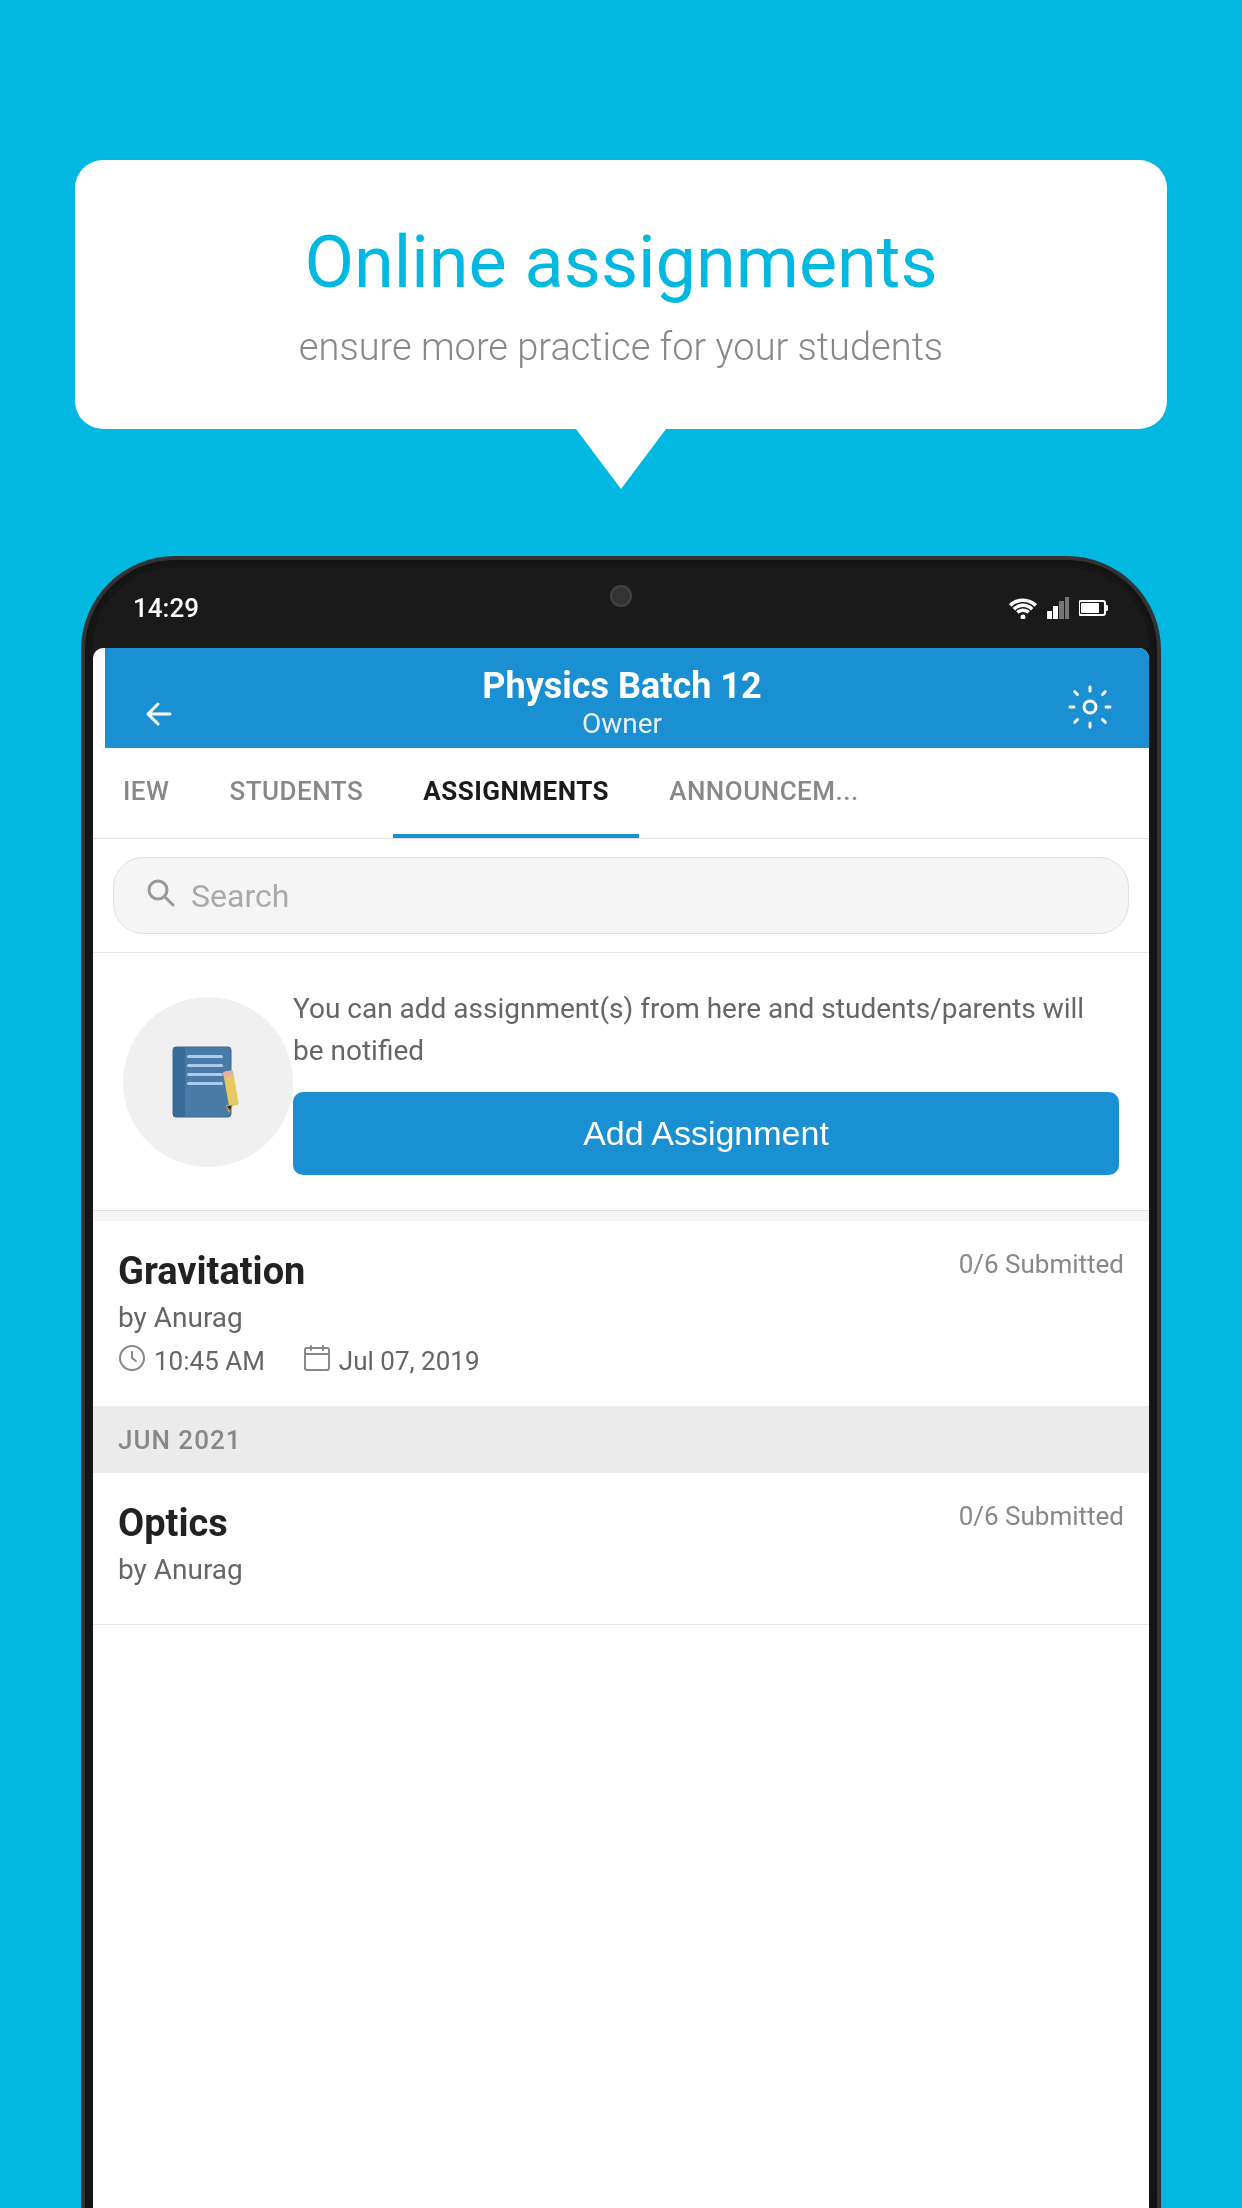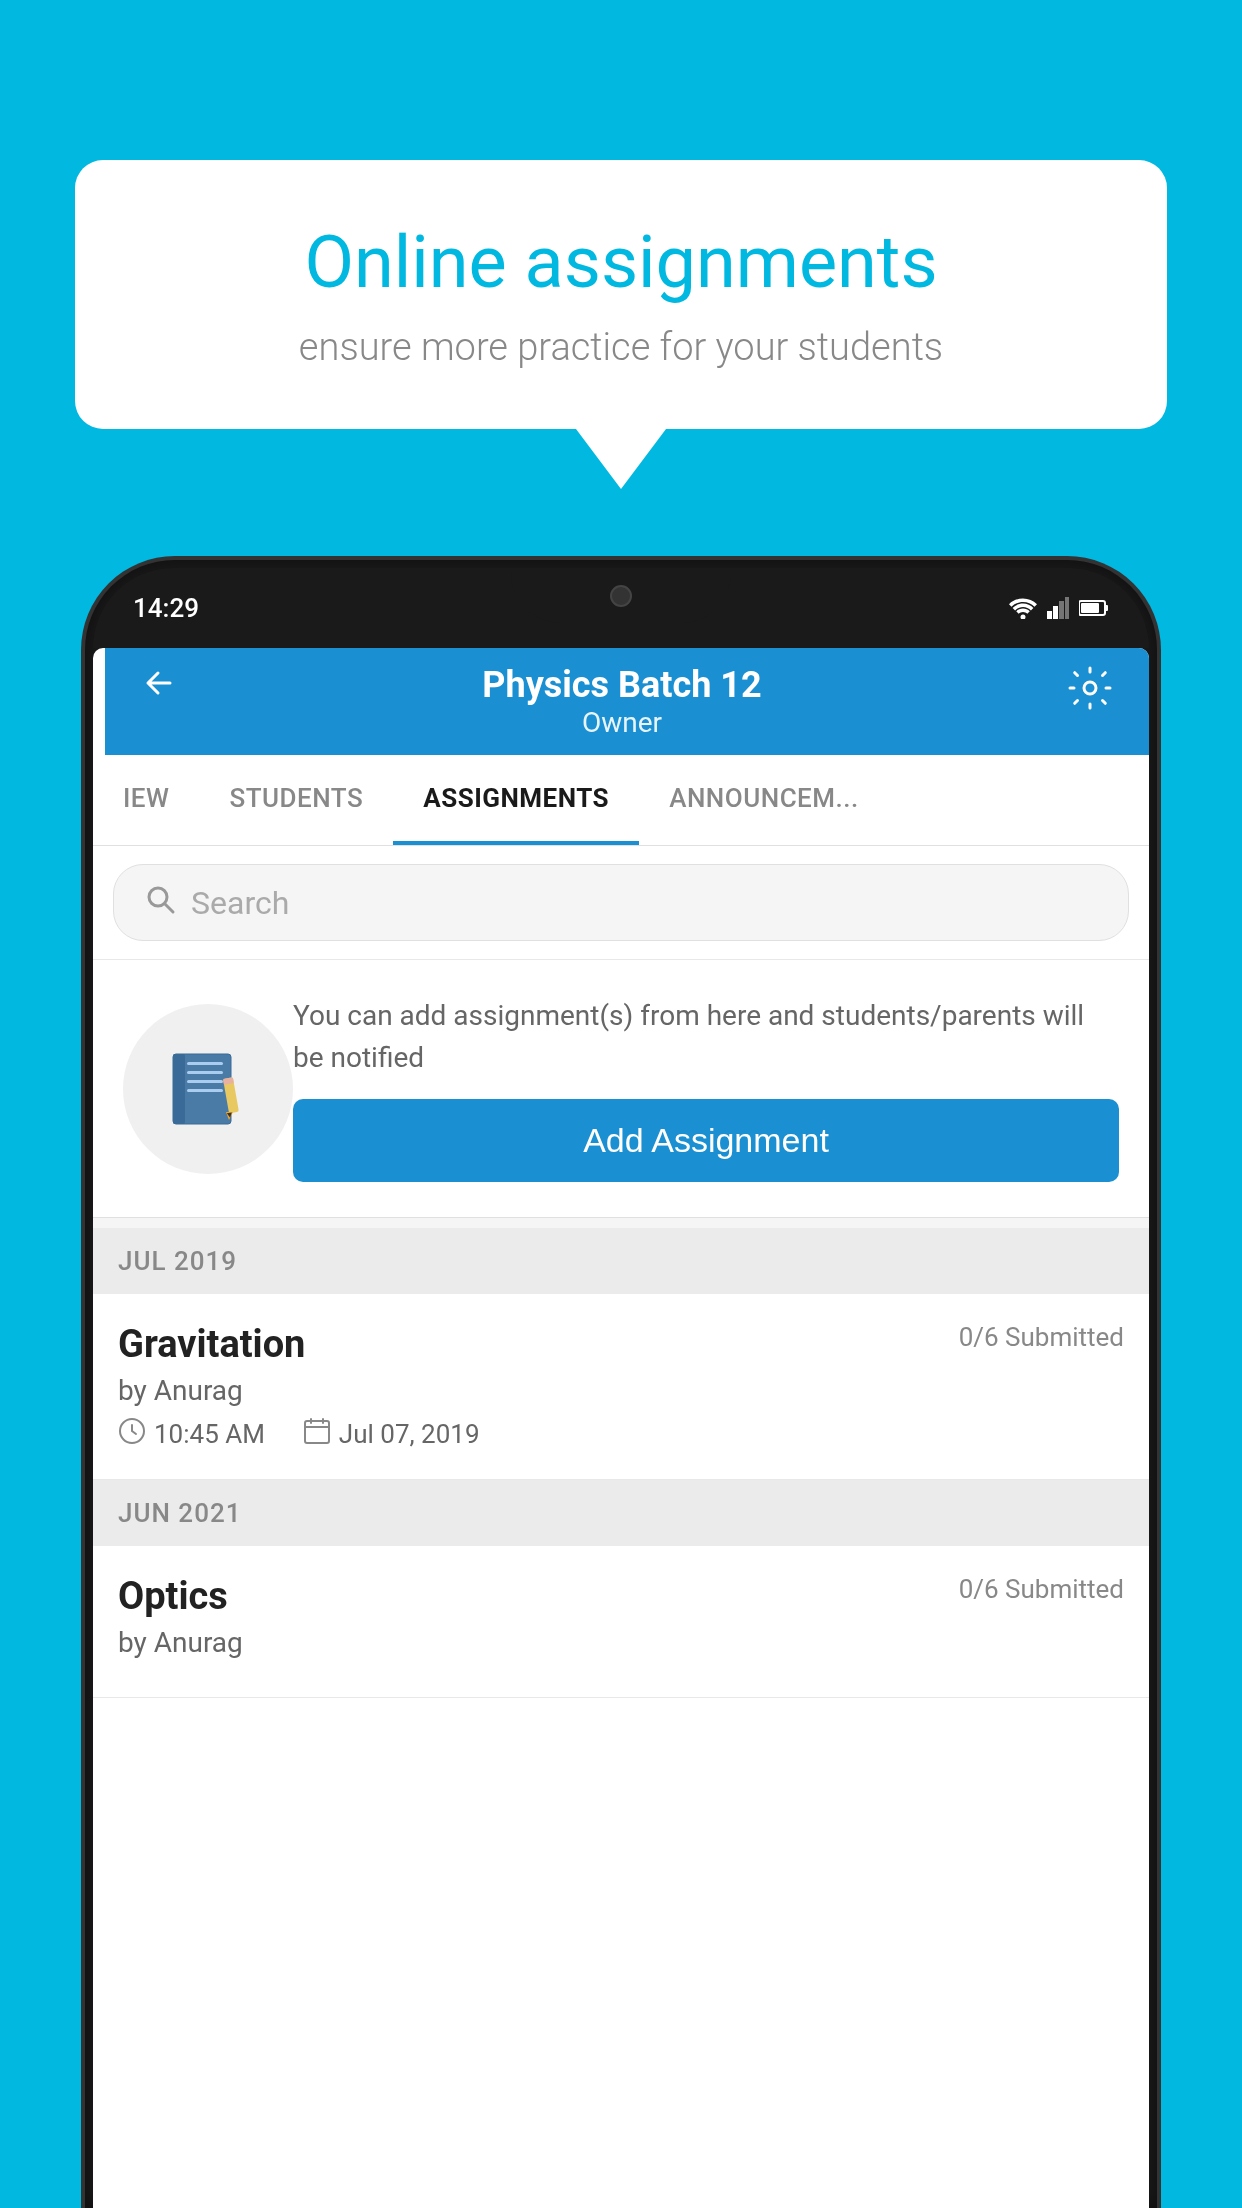--- a/index.html
+++ b/index.html
@@ -121,23 +121,23 @@
     .phone-screen {
       background: white;
       border-radius: 10px 10px 0 0;
       overflow: hidden;
       height: calc(100% - 80px);
     }
 
     
     .app-header {
       background: #1a8fd1;
-      padding: 16px 35px;
-      display: flex;
-      align-items: flex-start;
+      padding: 8px 35px;
+      display: flex;
+      align-items: flex-end;
       justify-content: space-between;
       min-height: 100px;
       margin-left: 12px;
     }
 
     .header-back {
       color: white;
       font-size: 40px;
       cursor: pointer;
       line-height: 1;
@@ -441,23 +441,20 @@
               <rect x="60" y="35" width="10" height="6" rx="1" fill="#e8b0a0" transform="rotate(-10 60 35)"></rect>
               <polygon points="64,69 69,69 66.5,74" fill="#333" transform="rotate(-10 66 70)"></polygon>
             </svg>
           </div>
           <div class="promo-content">
             <div class="promo-text">You can add assignment(s) from here and students/parents will be notified</div>
             <button class="add-assignment-btn">Add Assignment</button>
           </div>
         </div>
 
-        <div class="section-header">
-          <span>JUL 2019</span>
-        </div>
 
         <div class="assignment-item">
           <div class="assignment-row-top">
             <span class="assignment-name">Gravitation</span>
             <span class="assignment-submitted">0/6 Submitted</span>
           </div>
           <div class="assignment-by">by Anurag</div>
           <div class="assignment-meta">
             <div class="meta-item">
               <span class="meta-icon">

